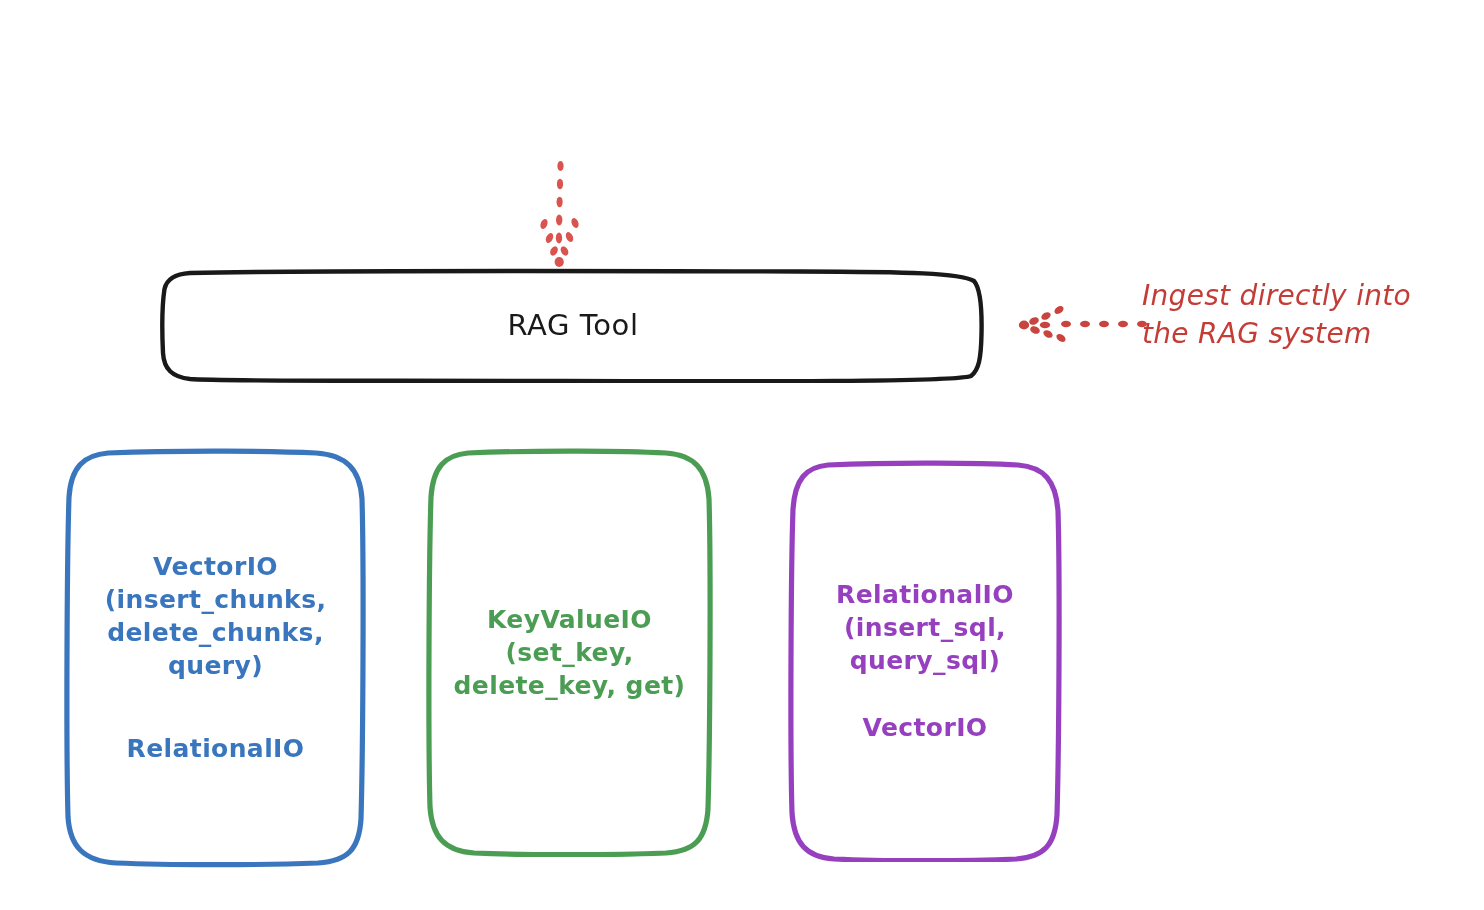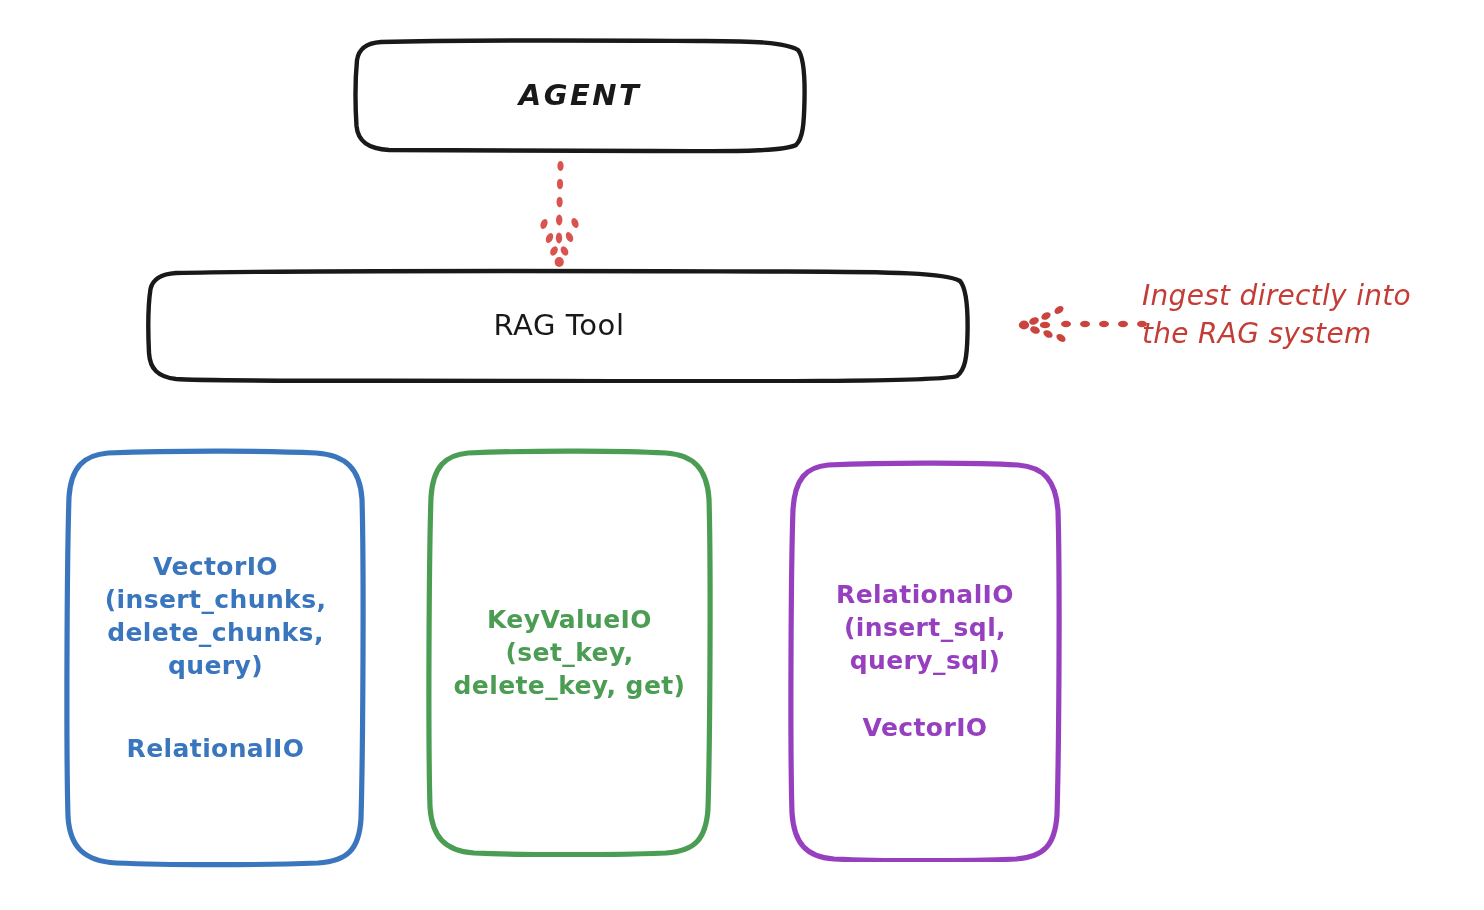--- a/index.html
+++ b/index.html
@@ -52,21 +52,21 @@
     font-family: "DejaVu Sans", sans-serif;
     font-size: 29px;
     font-style: italic;
     font-weight: 700;
     letter-spacing: 2.5px;
     color: #191919;
   }
 
   
   #ragtool-node {
-    left: 146px;
+    left: 160px;
     top: 268px;
     width: 826px;
     height: 115px;
   }
   #ragtool-node .node-label {
     font-family: "DejaVu Sans", sans-serif;
     font-size: 29px;
     font-weight: 500;
     letter-spacing: 0.6px;
     color: #191919;
@@ -142,29 +142,20 @@
     letter-spacing: 0.3px;
     color: #c43c36;
     white-space: pre-line;
   }
 </style>
 </head>
 <body>
 
 <div id="canvas">
 
-  <div class="node" id="agent-node">
-    <svg class="node-svg" viewBox="0 0 454 116" preserveAspectRatio="none">
-      <path d="M 28 4 C 120 1.5, 250 2.5, 352 3 C 400 3.2, 432 4, 445 12
-               C 451 19, 452 38, 451.5 62 C 451 86, 450 100, 443 107
-               C 432 113, 390 113.5, 300 113 C 190 112.5, 80 113, 36 112
-               C 16 111, 5 104, 3.5 88 C 2 64, 2.5 38, 4 22 C 6 10, 14 5, 28 4 Z" fill="#ffffff" stroke="#191919" stroke-width="4.4" stroke-linecap="round" stroke-linejoin="round"></path>
-    </svg>
-    <div class="node-label">AGENT</div>
-  </div>
 
   <svg class="connector" id="agent-to-rag-arrow" viewBox="0 0 80 112">
     <g fill="#d9534f">
       <ellipse cx="40.5" cy="8" rx="3.1" ry="5.0"></ellipse>
       <ellipse cx="40.0" cy="26" rx="3.1" ry="5.2"></ellipse>
       <ellipse cx="39.6" cy="44" rx="3.1" ry="5.2"></ellipse>
       <ellipse cx="39.2" cy="62" rx="3.2" ry="5.4"></ellipse>
 
       <ellipse cx="24.0" cy="66" rx="3.3" ry="5.2" transform="rotate(22 24 66)"></ellipse>
       <ellipse cx="55.0" cy="65" rx="3.3" ry="5.2" transform="rotate(-22 55 65)"></ellipse>

